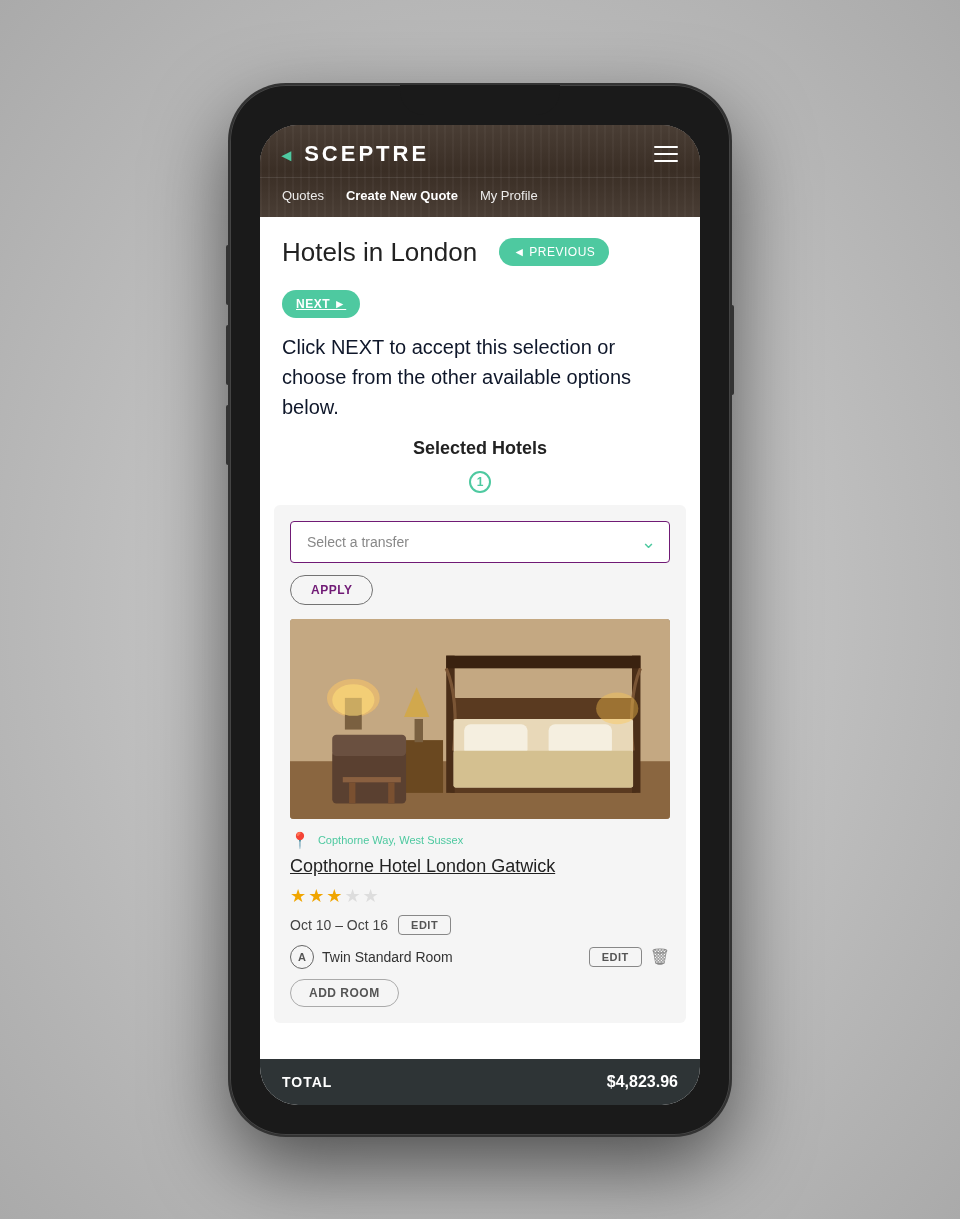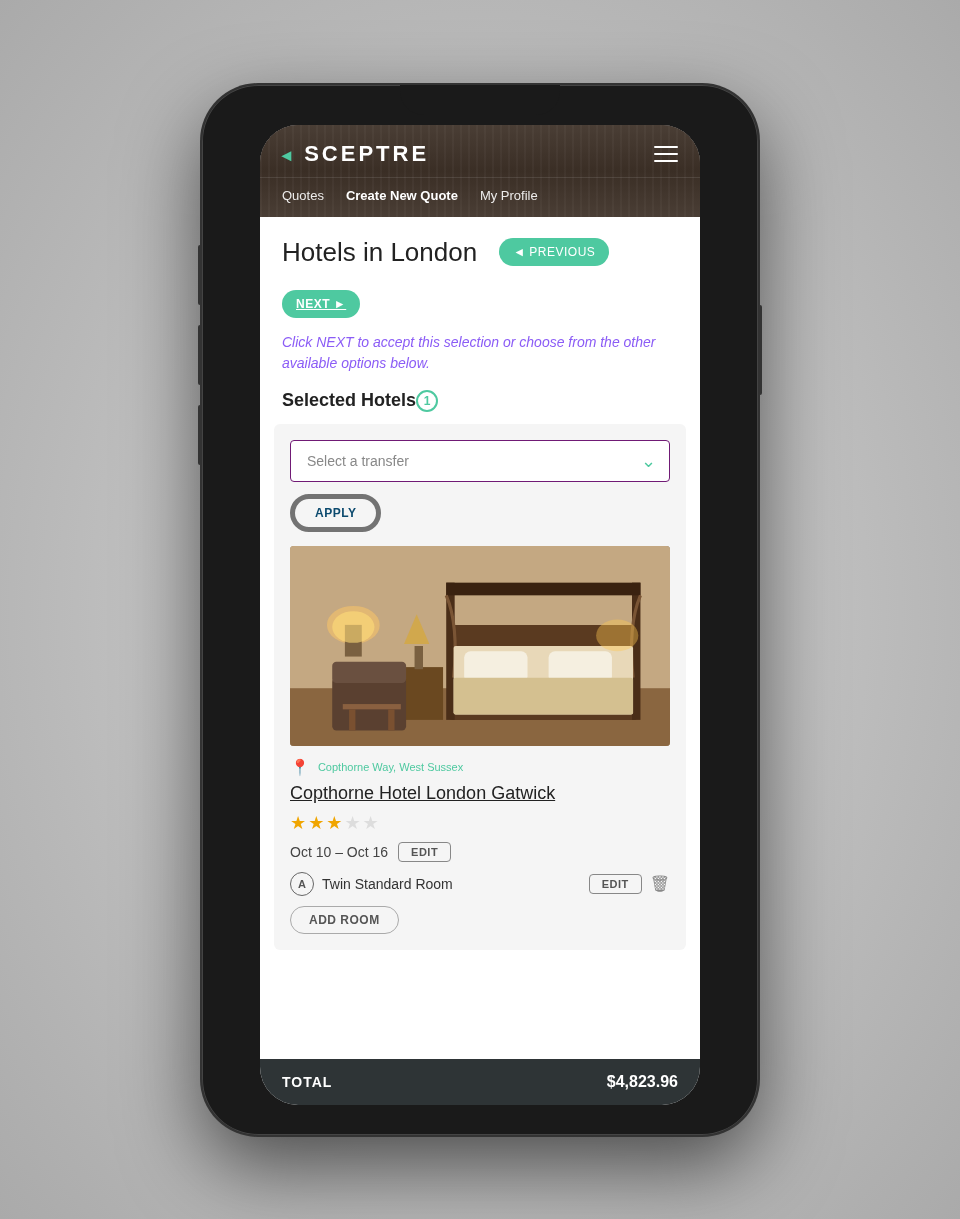--- a/index.html
+++ b/index.html
@@ -8,21 +8,21 @@
       height: 1219px;
       background: #c8c8c8;
       background-image: radial-gradient(ellipse at center, #d4d4d4 0%, #aaaaaa 100%);
       display: flex;
       align-items: center;
       justify-content: center;
       font-family: -apple-system, BlinkMacSystemFont, 'Segoe UI', Arial, sans-serif;
     }
 
     .phone-outer {
-      width: 556px;
+      width: 500px;
       height: 1050px;
       background: #1a1a1a;
       border-radius: 56px;
       position: relative;
       box-shadow:
         0 0 0 2px #333,
         0 30px 80px rgba(0,0,0,0.6),
         inset 0 0 0 1px #444;
       display: flex;
       flex-direction: column;
@@ -207,34 +207,34 @@
       cursor: pointer;
       letter-spacing: 0.5px;
       display: flex;
       align-items: center;
       gap: 4px;
       text-decoration: underline;
     }
 
     .instruction-text {
       padding: 0 22px 16px;
-      font-size: 14px;
-      color: #8b5cf6;
+      font-size: 20px;
+      color: #0f172a;
       line-height: 1.5;
-      font-style: italic;
     }
 
     .section-title {
       padding: 0 22px 12px;
       font-size: 18px;
       font-weight: 600;
       color: #222;
       display: flex;
       align-items: center;
-      gap: 0;
+      gap: 12px;
+      flex-direction: column;
     }
 
     .badge-count {
       display: inline-flex;
       align-items: center;
       justify-content: center;
       width: 22px;
       height: 22px;
       border-radius: 50%;
       border: 2px solid #4ec9a0;
@@ -276,26 +276,26 @@
       right: 14px;
       top: 50%;
       transform: translateY(-50%);
       color: #4ec9a0;
       font-size: 18px;
       pointer-events: none;
     }
 
     .apply-btn {
       background: transparent;
-      border: 5px solid #737373;
+      border: 1px solid #737373;
       border-radius: 20px;
       padding: 7px 20px;
       font-size: 12px;
       font-weight: 600;
-      color: #0c4a6e;
+      color: #701a75;
       letter-spacing: 0.5px;
       cursor: pointer;
       margin-bottom: 14px;
       text-transform: uppercase;
     }
 
     
     .hotel-image {
       width: 100%;
       height: 200px;

